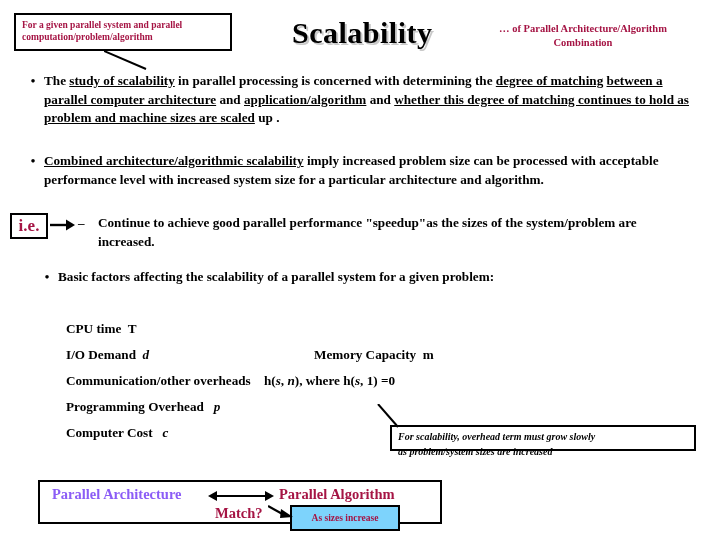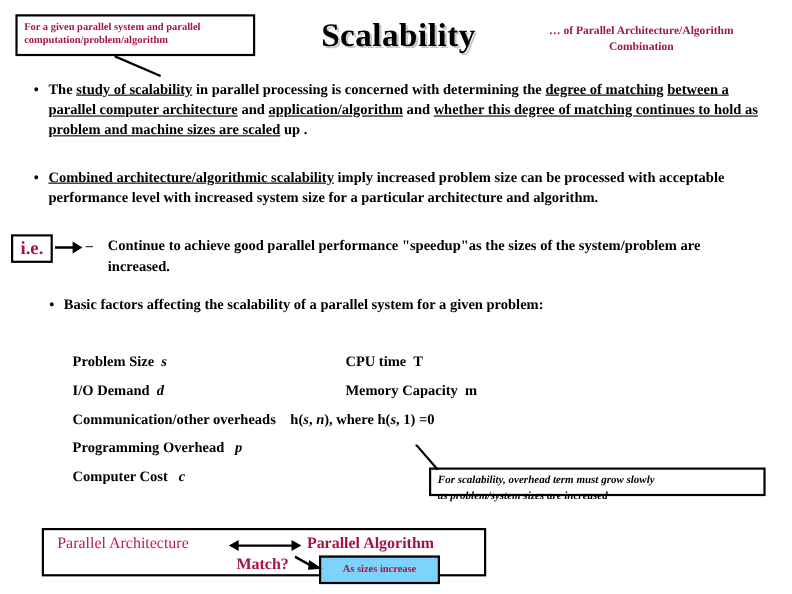--- a/index.html
+++ b/index.html
@@ -166,22 +166,22 @@
   
   #match-box {
     left: 38px; top: 480px;
     width: 404px; height: 44px;
     border: 2px solid #000;
     box-sizing: border-box;
   }
   #match-left {
     left: 52px; top: 486px;
     font-size: 14.5px;
-    font-weight: normal;
-    color: #be185d;
+    font-weight: bold;
+    color: #8b5cf6;
   }
   #match-right {
     left: 279px; top: 486px;
     font-size: 14.5px;
     font-weight: bold;
     color: #A51444;
   }
   #match-dbl-arrow {
     left: 208px; top: 489px;
     width: 66px; height: 14px;
@@ -256,23 +256,20 @@
 
 <div class="abs bullet-row" id="bullet-3">
   <div class="bul-mark">•</div>
   <div class="bul-text">Basic factors affecting the scalability of a parallel system  for a given problem:</div>
 </div>
 
 <div class="abs" id="factors">
 
 
   <div class="frow">
-    <div class="fcol-left"><span>Problem Size</span>&nbsp;
-      <span class="var">s</span>
-    </div>
     <div class="fcol-right"><span>CPU time</span>&nbsp;
       <span>T</span>
     </div>
   </div>
 
   <div class="frow">
     <div class="fcol-left"><span>I/O Demand</span>&nbsp;
       <span class="var">d</span>
     </div>
     <div class="fcol-right"><span>Memory Capacity</span>&nbsp;

